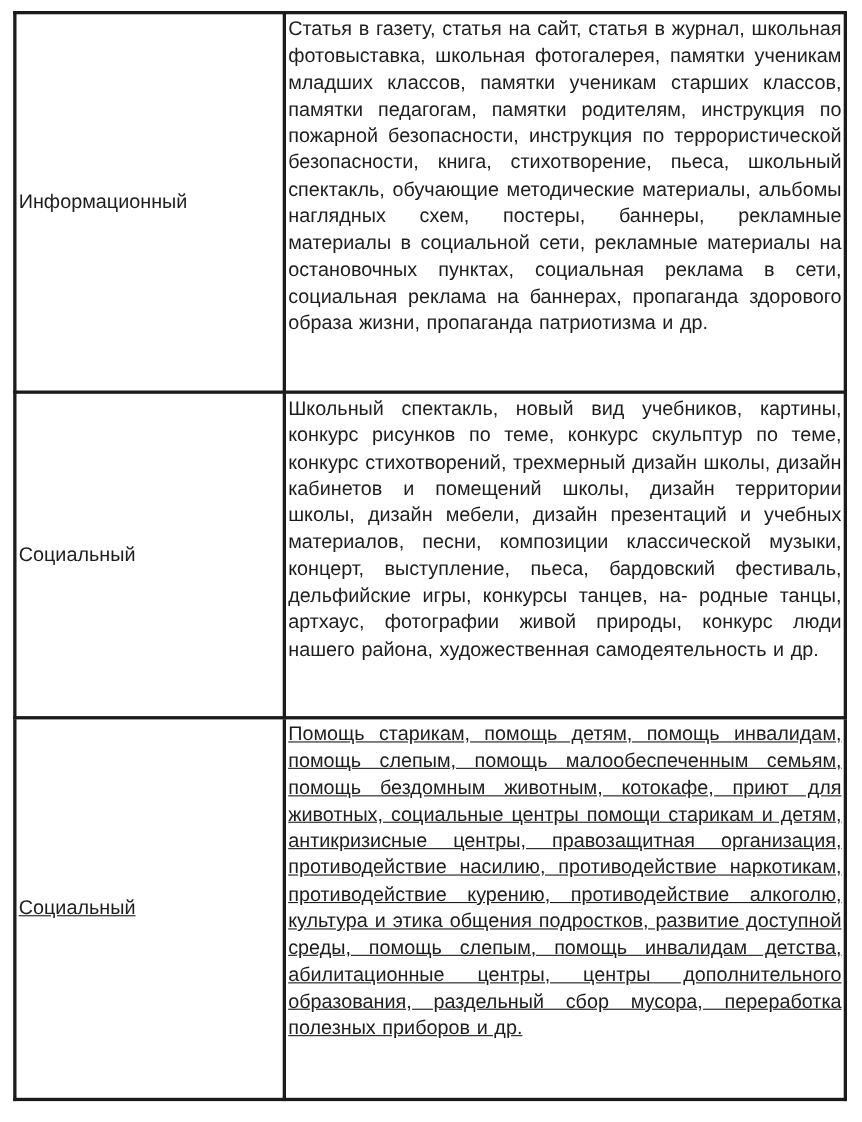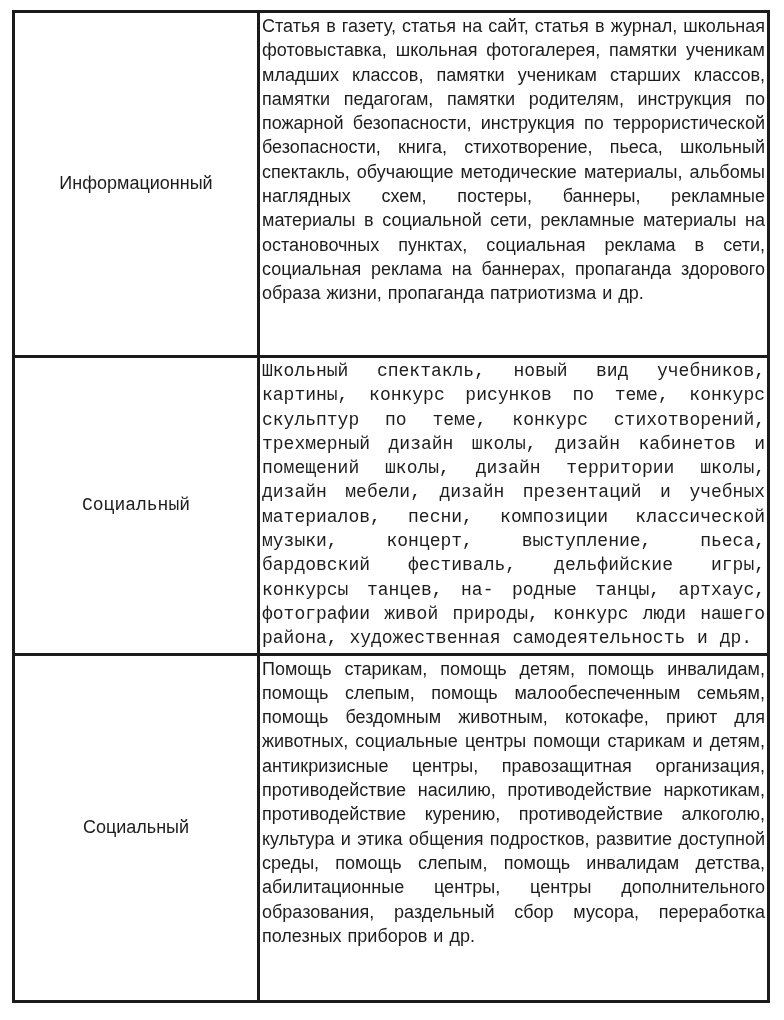--- a/index.html
+++ b/index.html
@@ -27,31 +27,31 @@
     border: 3px solid #1b1b1b;
     font-size: 18px;
     line-height: 24.3px;
     padding: 1px 2px 2px 2px;
     word-spacing: 1px;
     overflow: hidden;
   }
   td.label-cell {
     width: 238px;
     vertical-align: middle;
-    text-align: center;
+    text-align: left;
     padding-left: 2px;
   }
   td.content-cell {
     vertical-align: top;
     text-align: justify;
     margin-left: 28px;
   }
   tr.row-1 td { height: 339px; }
-  tr.row-2 td { height: 290px; font-family: Liberation Mono, monospace; }
-  tr.row-3 td { height: 341px; }
+  tr.row-2 td { height: 290px; }
+  tr.row-3 td { height: 341px; text-decoration: underline; }
 </style>
 </head>
 <body>
 
 <table class="doc-table">
   <tbody>
     <tr class="row-1">
       <td class="label-cell">Информационный</td>
       <td class="content-cell">Статья в газету, статья на сайт, статья в журнал, школьная фотовыставка, школьная фотогалерея, памятки ученикам младших классов, памятки ученикам старших классов, памятки педагогам, памятки родителям, инструкция по пожарной безопасности, инструкция по террористической безопасности, книга, стихотворение, пьеса, школьный спектакль, обучающие методические материалы, альбомы наглядных схем, постеры, баннеры, рекламные материалы в социальной сети, рекламные материалы на остановочных пунктах, социальная реклама в сети, социальная реклама на баннерах, пропаганда здорового образа жизни, пропаганда патриотизма и др.</td>
     </tr>

